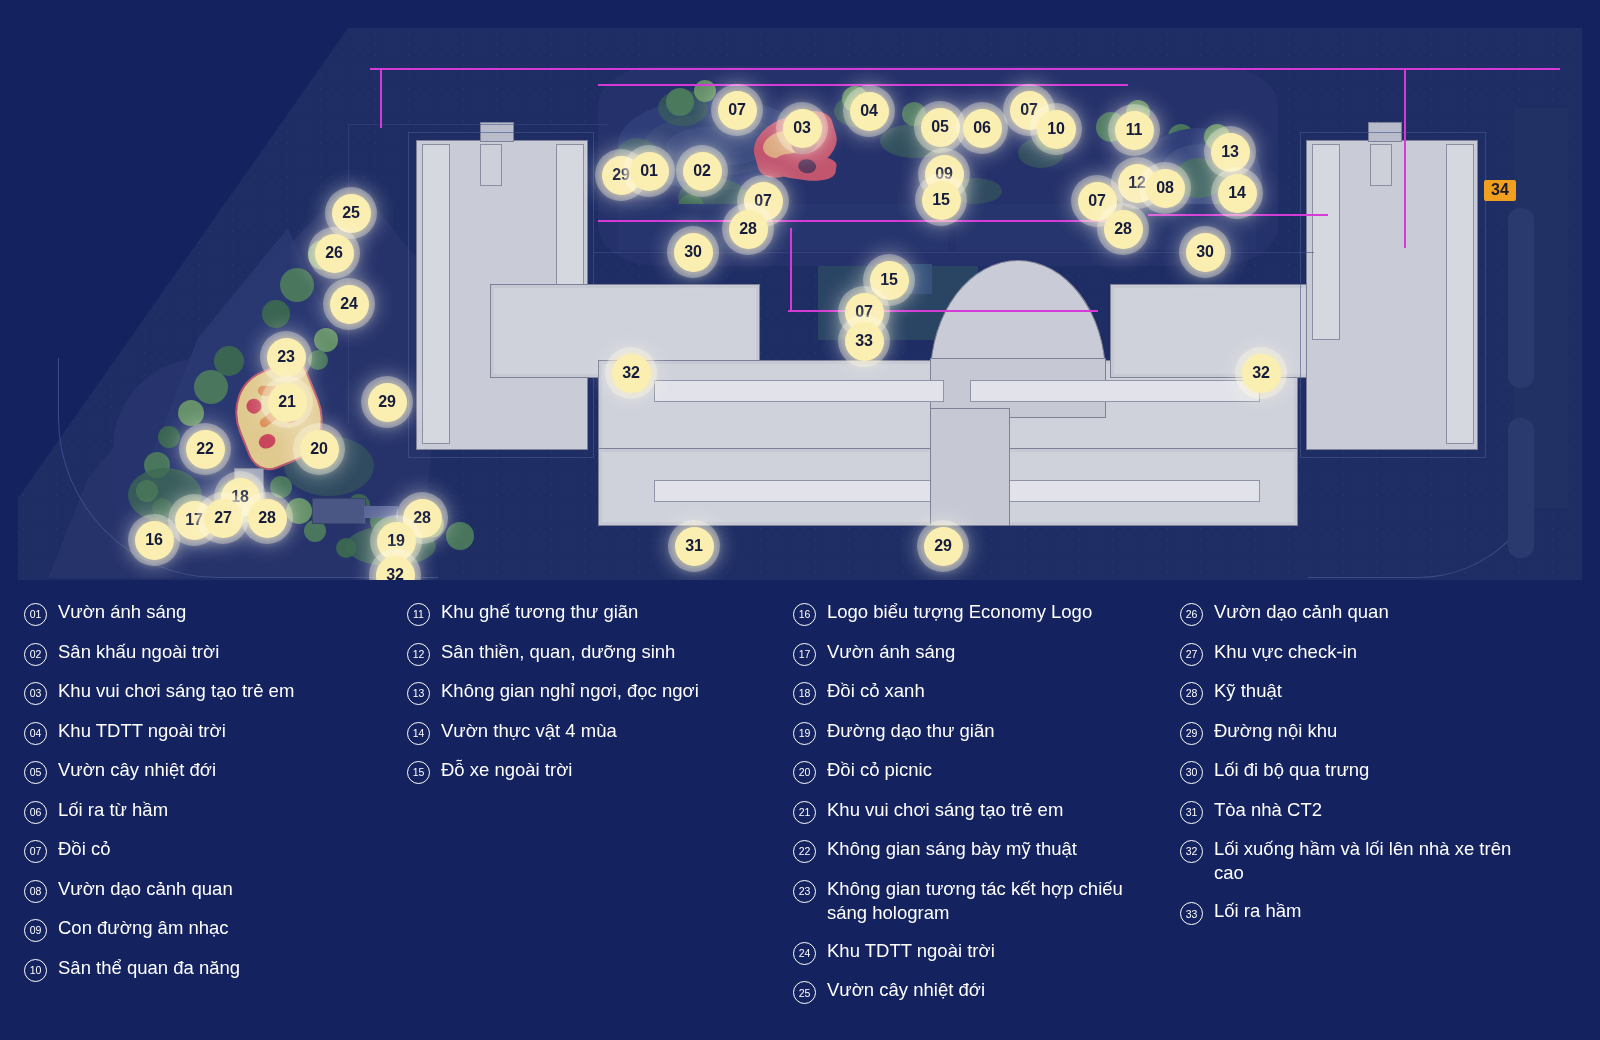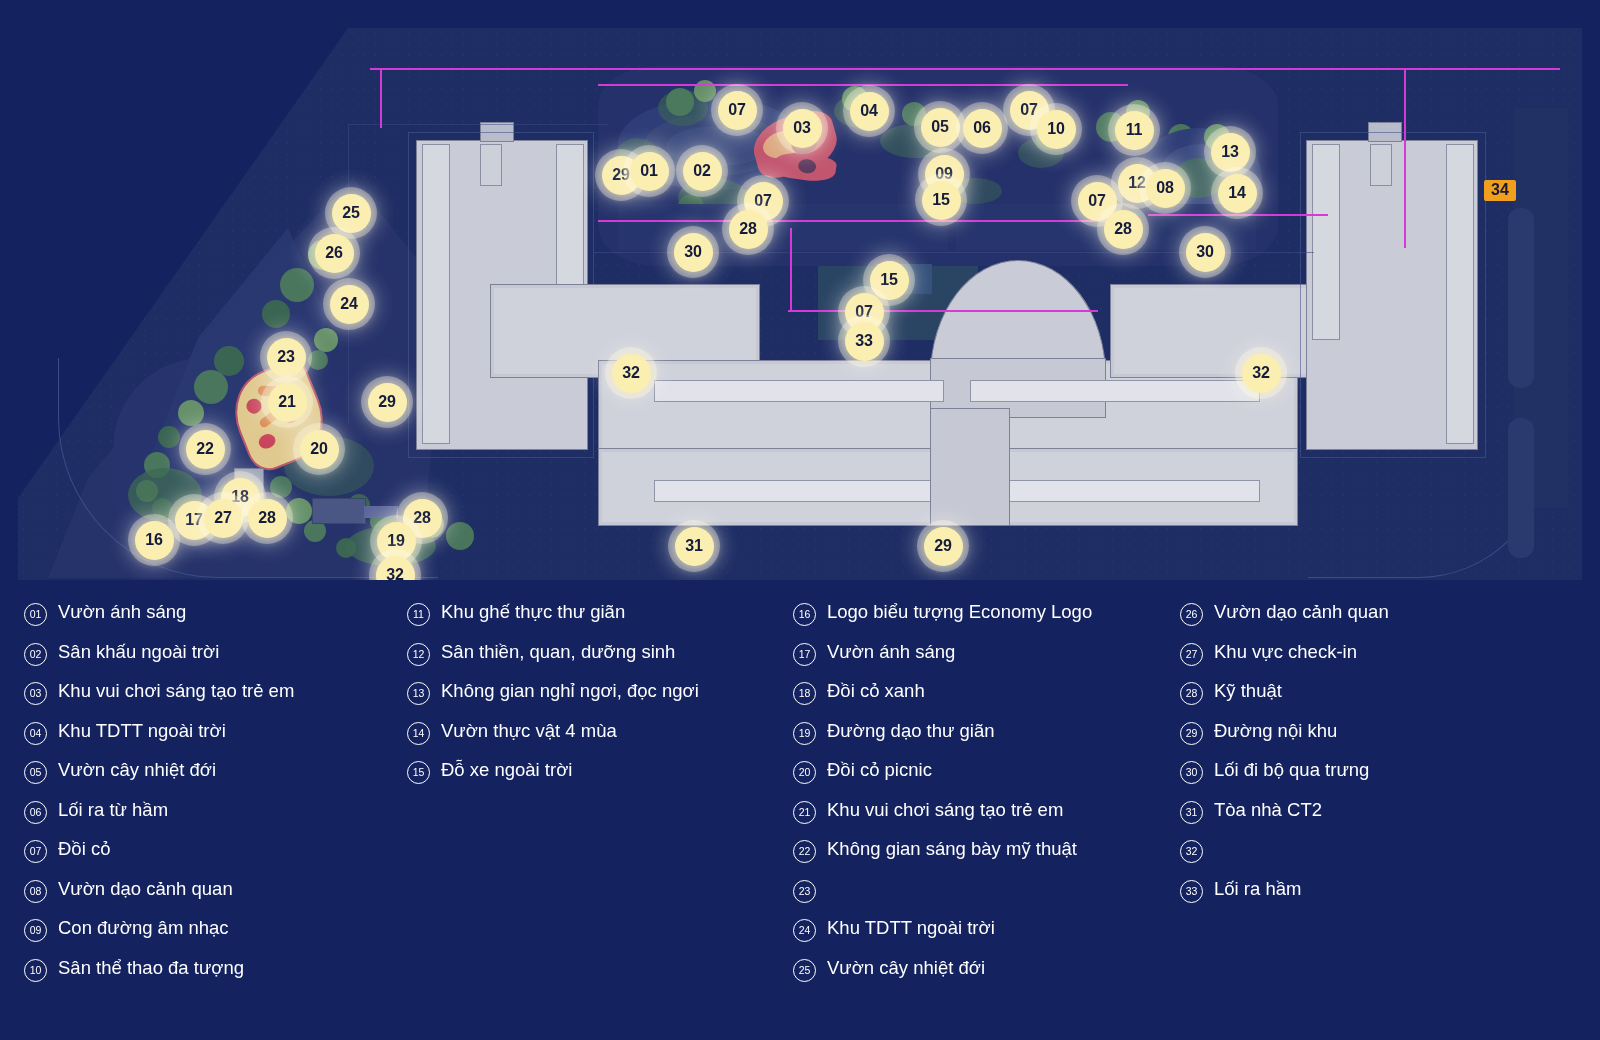--- a/index.html
+++ b/index.html
@@ -461,27 +461,27 @@
         <div class="litem">
           <div class="lnum">08</div>
           <div class="ltext">Vườn dạo cảnh quan</div>
         </div>
         <div class="litem">
           <div class="lnum">09</div>
           <div class="ltext">Con đường âm nhạc</div>
         </div>
         <div class="litem">
           <div class="lnum">10</div>
-          <div class="ltext">Sân thể thao đa tượng</div>
+          <div class="ltext">Sân thể quan đa năng</div>
         </div>
       </div>
     <div class="col col2">
         <div class="litem">
           <div class="lnum">11</div>
-          <div class="ltext">Khu ghế thực thư giãn</div>
+          <div class="ltext">Khu ghế tương thư giãn</div>
         </div>
         <div class="litem">
           <div class="lnum">12</div>
           <div class="ltext">Sân thiền, quan, dưỡng sinh</div>
         </div>
         <div class="litem">
           <div class="lnum">13</div>
           <div class="ltext">Không gian nghỉ ngơi, đọc ngơi</div>
         </div>
         <div class="litem">
@@ -517,20 +517,21 @@
         <div class="litem">
           <div class="lnum">21</div>
           <div class="ltext">Khu vui chơi sáng tạo trẻ em</div>
         </div>
         <div class="litem">
           <div class="lnum">22</div>
           <div class="ltext">Không gian sáng bày mỹ thuật</div>
         </div>
         <div class="litem">
           <div class="lnum">23</div>
+          <div class="ltext">Không gian tương tác kết hợp chiếu sáng hologram</div>
         </div>
         <div class="litem">
           <div class="lnum">24</div>
           <div class="ltext">Khu TDTT ngoài trời</div>
         </div>
         <div class="litem">
           <div class="lnum">25</div>
           <div class="ltext">Vườn cây nhiệt đới</div>
         </div>
       </div>
@@ -554,20 +555,21 @@
         <div class="litem">
           <div class="lnum">30</div>
           <div class="ltext">Lối đi bộ qua trưng</div>
         </div>
         <div class="litem">
           <div class="lnum">31</div>
           <div class="ltext">Tòa nhà CT2</div>
         </div>
         <div class="litem">
           <div class="lnum">32</div>
+          <div class="ltext">Lối xuống hầm và lối lên nhà xe trên cao</div>
         </div>
         <div class="litem">
           <div class="lnum">33</div>
           <div class="ltext">Lối ra hầm</div>
         </div>
       </div>
   </div>
 
 </div>
 

